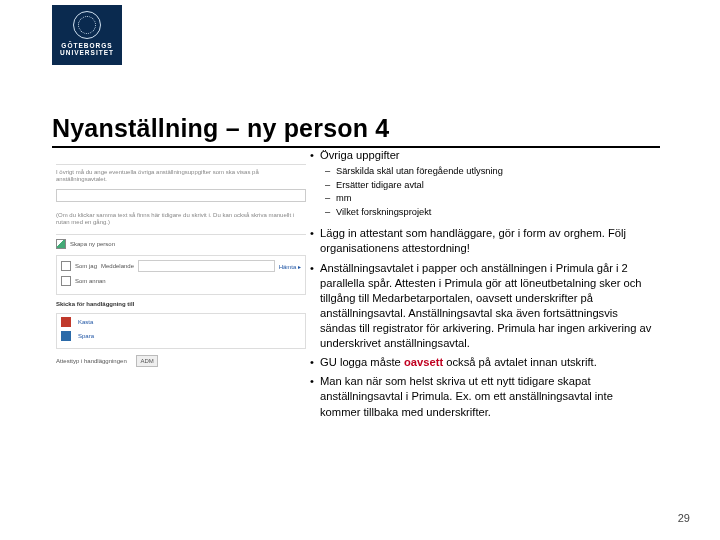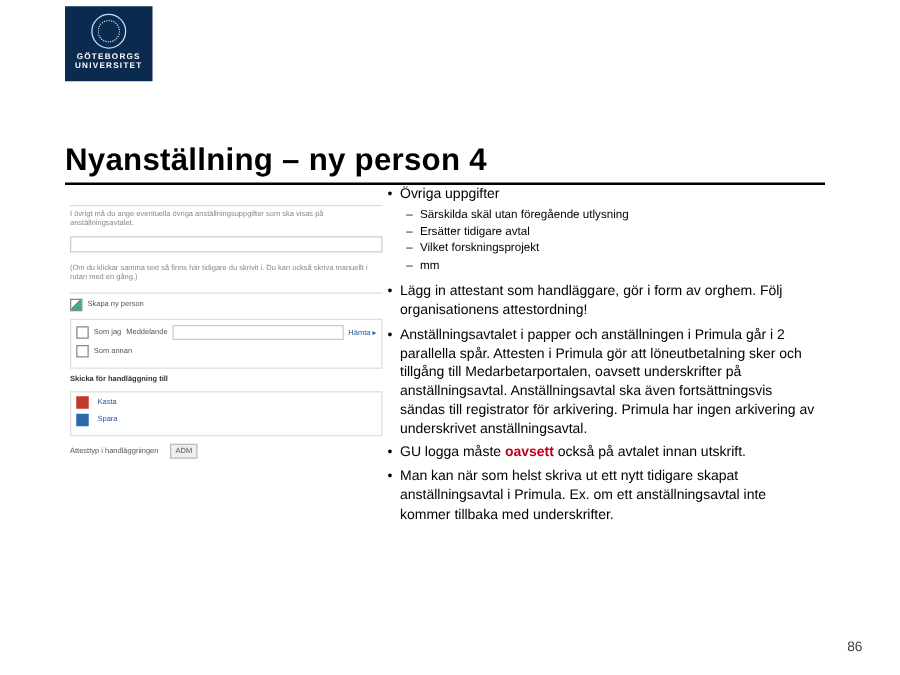--- a/index.html
+++ b/index.html
@@ -90,26 +90,26 @@
   </div>
 </div>
 
 <div class="content">
   <ul class="b1">
     <li>
       <span>Övriga uppgifter</span>
       <ul class="sub">
         <li>Särskilda skäl utan föregående utlysning</li>
         <li>Ersätter tidigare avtal</li>
+        <li>mm</li>
         <li>Vilket forskningsprojekt</li>
-        <li>mm</li>
       </ul>
     </li>
     <li class="para">Lägg in attestant som handläggare, gör i form av orghem. Följ organisationens attestordning!</li>
     <li class="para">Anställningsavtalet i papper och anställningen i Primula går i 2 parallella spår. Attesten i Primula gör att löneutbetalning sker och tillgång till Medarbetarportalen, oavsett underskrifter på anställningsavtal. Anställningsavtal ska även fortsättningsvis sändas till registrator för arkivering. Primula har ingen arkivering av underskrivet anställningsavtal.</li>
     <li class="para">
       <span>GU logga måste </span><span class="red">oavsett</span><span> också på avtalet innan utskrift.</span>
     </li>
     <li class="para">Man kan när som helst skriva ut ett nytt tidigare skapat anställningsavtal i Primula. Ex. om ett anställningsavtal inte kommer tillbaka med underskrifter.</li>
   </ul>
 </div>
 
-<div class="pgnum">86</div>
+<div class="pgnum">29</div>
 
 </body></html>

